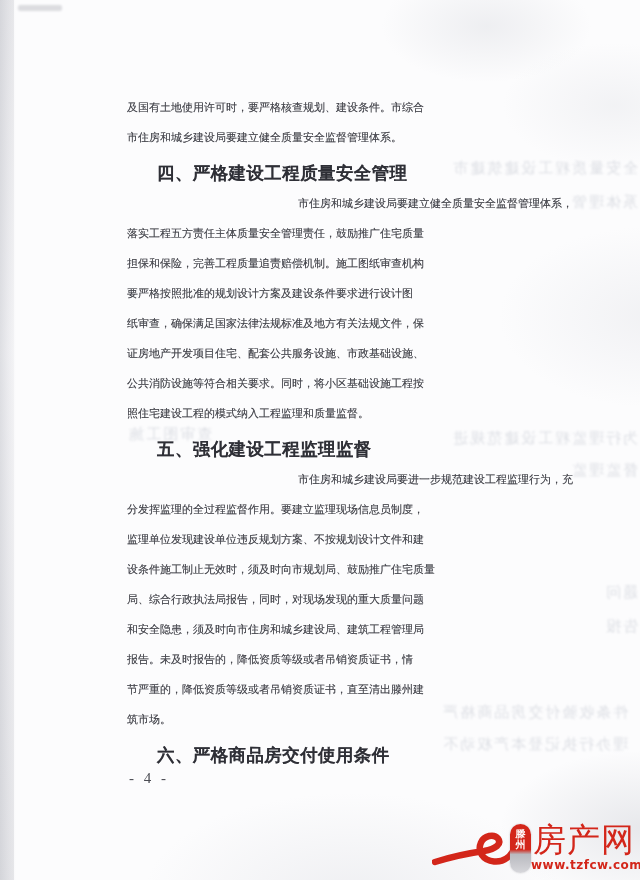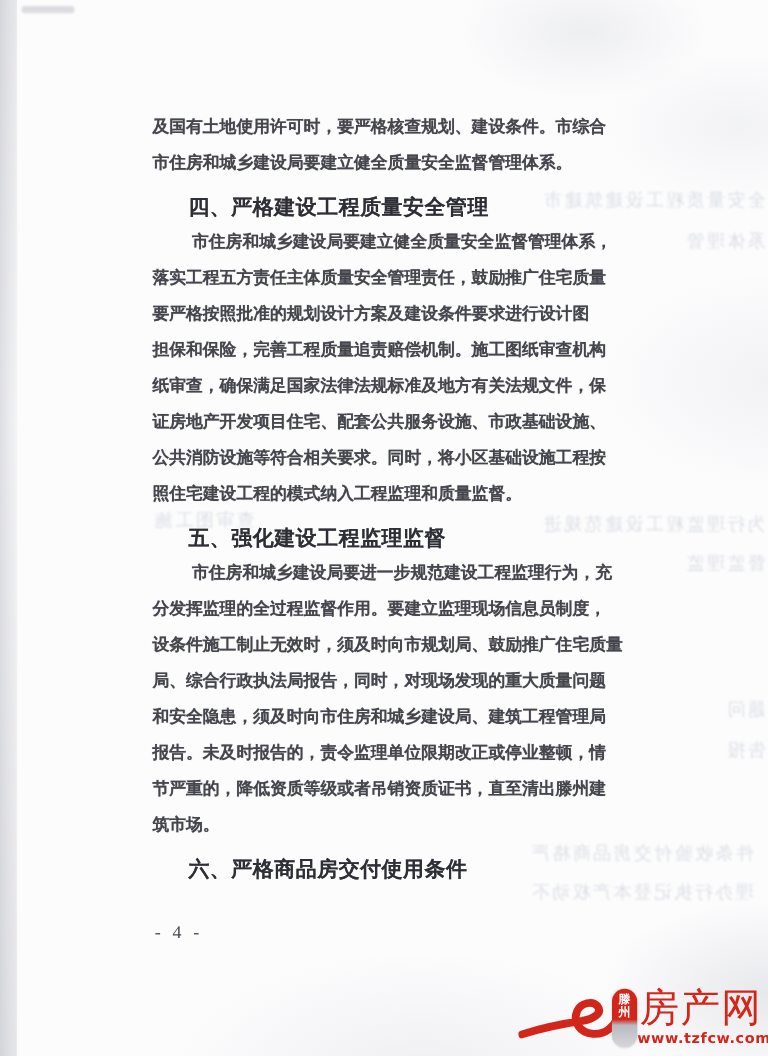--- a/index.html
+++ b/index.html
@@ -24,24 +24,24 @@
     background:linear-gradient(180deg,rgba(180,181,188,.25),rgba(205,206,212,.12) 40%,rgba(180,181,188,.28));
   }
   .ghost{
     position:absolute;height:20px;line-height:20px;overflow:hidden;
     color:#949bab;opacity:.30;filter:blur(1px);transform:scaleX(-1);
     font-size:15px;letter-spacing:2px;white-space:nowrap;z-index:1;
     font-family:"Liberation Serif","DejaVu Serif",serif;
   }
   .content{position:absolute;left:127px;top:92px;width:446px;z-index:2;}
   .tline{
-    height:30px;line-height:30px;font-size:14px;color:#45464d;
-    white-space:nowrap;text-shadow:0 0 .6px rgba(69,70,77,.55);font-weight:bold;
+    height:30px;line-height:30px;font-size:11px;color:#45464d;
+    white-space:nowrap;text-shadow:0 0 .6px rgba(69,70,77,.55);
   }
-  .tline.first{text-indent:33px;}
+  .tline.first{text-indent:33px;text-align:right;}
   .tline.heading{
     font-family:"DejaVu Sans","Liberation Sans",sans-serif;
     font-weight:700;font-size:17.4px;color:#2e2f36;margin-top:6px;
     text-indent:30px;letter-spacing:.5px;
     text-shadow:0 0 .5px rgba(46,47,54,.6);
   }
   .page-number{
     position:absolute;left:129px;top:770px;z-index:2;
     font-size:15px;letter-spacing:3px;color:#4b4c53;
   }
@@ -86,34 +86,35 @@
   <div class="ghost" style="top:702px;left:208px;width:420px;">件条收验付交房品商格严</div>
   <div class="ghost" style="top:734px;left:298px;width:330px;">理办行执记登本产权动不</div>
 
   <div class="content">
     <div class="tline">及国有土地使用许可时，要严格核查规划、建设条件。市综合</div>
     <div class="tline">市住房和城乡建设局要建立健全质量安全监督管理体系。</div>
 
     <div class="tline heading">四、严格建设工程质量安全管理</div>
     <div class="tline first">市住房和城乡建设局要建立健全质量安全监督管理体系，</div>
     <div class="tline">落实工程五方责任主体质量安全管理责任，鼓励推广住宅质量</div>
+    <div class="tline">担保和保险，完善工程质量追责赔偿机制。施工图纸审查机构</div>
     <div class="tline">要严格按照批准的规划设计方案及建设条件要求进行设计图</div>
-    <div class="tline">担保和保险，完善工程质量追责赔偿机制。施工图纸审查机构</div>
     <div class="tline">纸审查，确保满足国家法律法规标准及地方有关法规文件，保</div>
     <div class="tline">证房地产开发项目住宅、配套公共服务设施、市政基础设施、</div>
     <div class="tline">公共消防设施等符合相关要求。同时，将小区基础设施工程按</div>
     <div class="tline">照住宅建设工程的模式纳入工程监理和质量监督。</div>
 
     <div class="tline heading">五、强化建设工程监理监督</div>
     <div class="tline first">市住房和城乡建设局要进一步规范建设工程监理行为，充</div>
     <div class="tline">分发挥监理的全过程监督作用。要建立监理现场信息员制度，</div>
+    <div class="tline">监理单位发现建设单位违反规划方案、不按规划设计文件和建</div>
     <div class="tline">设条件施工制止无效时，须及时向市规划局、鼓励推广住宅质量</div>
     <div class="tline">局、综合行政执法局报告，同时，对现场发现的重大质量问题</div>
     <div class="tline">和安全隐患，须及时向市住房和城乡建设局、建筑工程管理局</div>
-    <div class="tline">报告。未及时报告的，责令监理单位限期改正或停业整顿，情</div>
+    <div class="tline">报告。未及时报告的，降低资质等级或者吊销资质证书，情</div>
     <div class="tline">节严重的，降低资质等级或者吊销资质证书，直至清出滕州建</div>
     <div class="tline">筑市场。</div>
 
     <div class="tline heading">六、严格商品房交付使用条件</div>
   </div>
 
   <div class="page-number">- 4 -</div>
 
   <div class="watermark">
     <span class="swoosh">

